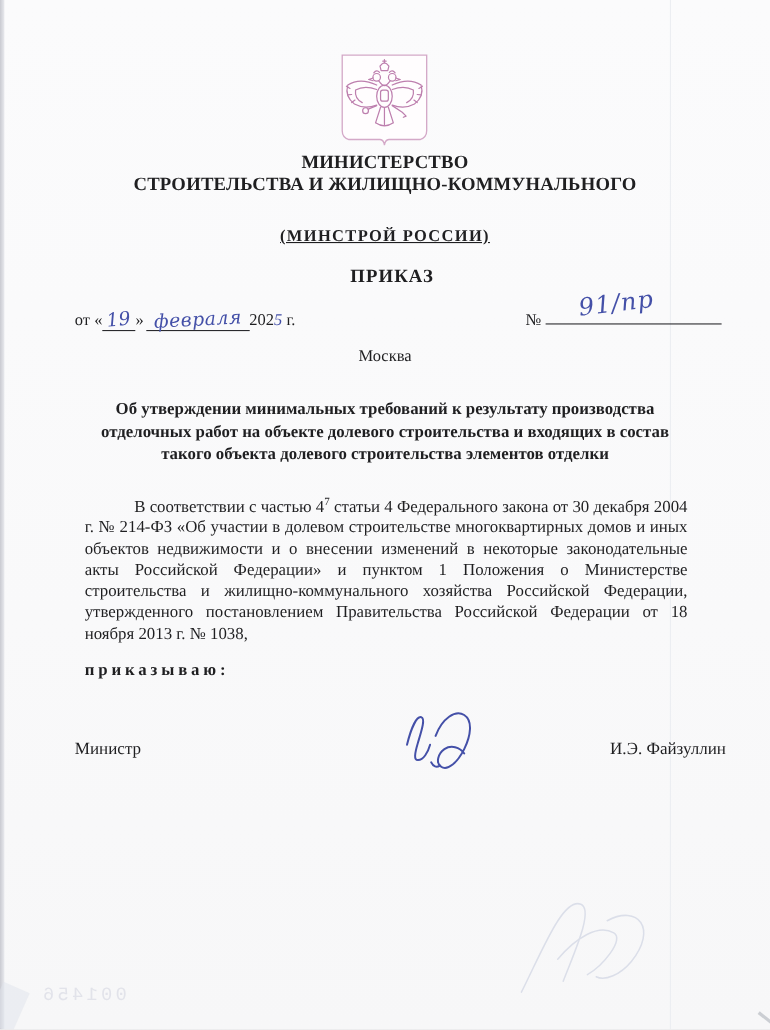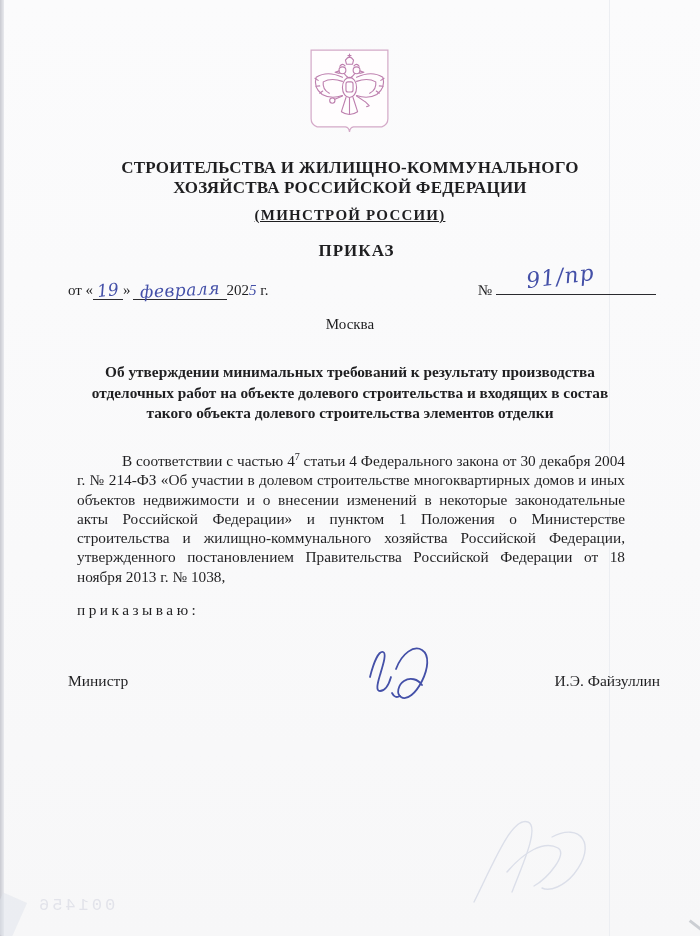--- a/index.html
+++ b/index.html
@@ -36,21 +36,21 @@
   .num-slot{display:inline-block;width:160px;text-align:center;border-bottom:1px solid #2a2a2e;margin-left:4px;position:relative;height:18px;vertical-align:baseline;}
   .num-slot .hand{display:inline-block;font-size:22px;transform:rotate(-7deg);position:absolute;left:30px;top:-12px;letter-spacing:1px;}
 
   .title{position:absolute;top:362px;left:70px;width:560px;text-align:center;
     font-weight:bold;font-size:15.3px;line-height:20.5px;}
 
   .bodytext{position:absolute;top:437px;left:63px;width:576px;font-size:15.3px;line-height:19.3px;}
   .bodytext p{margin:14px;text-align:justify;}
   .indent{text-indent:45px;}
   sup{font-size:10px;line-height:0;}
-  .decree{font-weight:normal;letter-spacing:3.5px;text-align:left;}
+  .decree{font-weight:bold;letter-spacing:3.5px;text-align:left;}
   .para2{margin-top:6px;}
 
   .sigrow{position:absolute;top:672px;left:68px;right:40px;
     display:flex;justify-content:space-between;font-size:15.5px;}
   .sign-svg{position:absolute;left:352px;top:641px;}
 
   .bleed-sig{position:absolute;left:452px;top:792px;opacity:.55;}
   .bleed-num{position:absolute;left:36px;top:896px;transform:scaleX(-1);
     color:#e2e3ea;font-size:17px;letter-spacing:3px;
     font-family:"Liberation Mono","DejaVu Sans Mono",monospace;}
@@ -82,22 +82,22 @@
       <path d="M55,34 Q66,30 74,34.5 Q75,42 68,45.8"></path>
       <path d="M17,33 l-3.2,-2 M18.5,38.5 l-3.6,0.3 M21.5,43.5 l-3,2.2"></path>
       <path d="M79,33 l3.2,-2 M77.5,38.5 l3.6,0.3 M74.5,43.5 l3,2.2"></path>
       <circle cx="31" cy="53" r="2.6"></circle>
       <path d="M41,48.5 l-7.5,3.2"></path>
       <path d="M55,48.5 l9,6 M64,54.5 l3.5,3.5 l-2.5,1"></path>
       <path d="M44.5,50 L40,64 M48,50.5 L48,66 M51.5,50 L56,64 M40,64 q8,5.5 16,0"></path>
     </g>
   </svg>
 
+  <div class="center hdr" style="top:138px">МИНИСТЕРСТВО</div>
   <div class="center hdr" style="top:158px">СТРОИТЕЛЬСТВА И ЖИЛИЩНО-КОММУНАЛЬНОГО</div>
-  <div class="center hdr" style="top:178px">ХОЗЯЙСТВА РОССИЙСКОЙ ФЕДЕРАЦИИ</div>
   <div class="center minstroy" style="top:207px">(МИНСТРОЙ РОССИИ)</div>
   <div class="center prikaz" style="top:241px">ПРИКАЗ</div>
 
   <div class="dateline">
     <span class="date-group">
       <span>от «</span><span class="day-slot"><span class="hand">19</span></span><span>»</span><span class="month-slot"><span class="hand">февраля</span></span><span>202</span><span class="year-hand">5</span><span> г.</span>
     </span>
     <span class="num-group">
       <span>№</span><span class="num-slot"><span class="hand">91/пр</span></span>
     </span>

